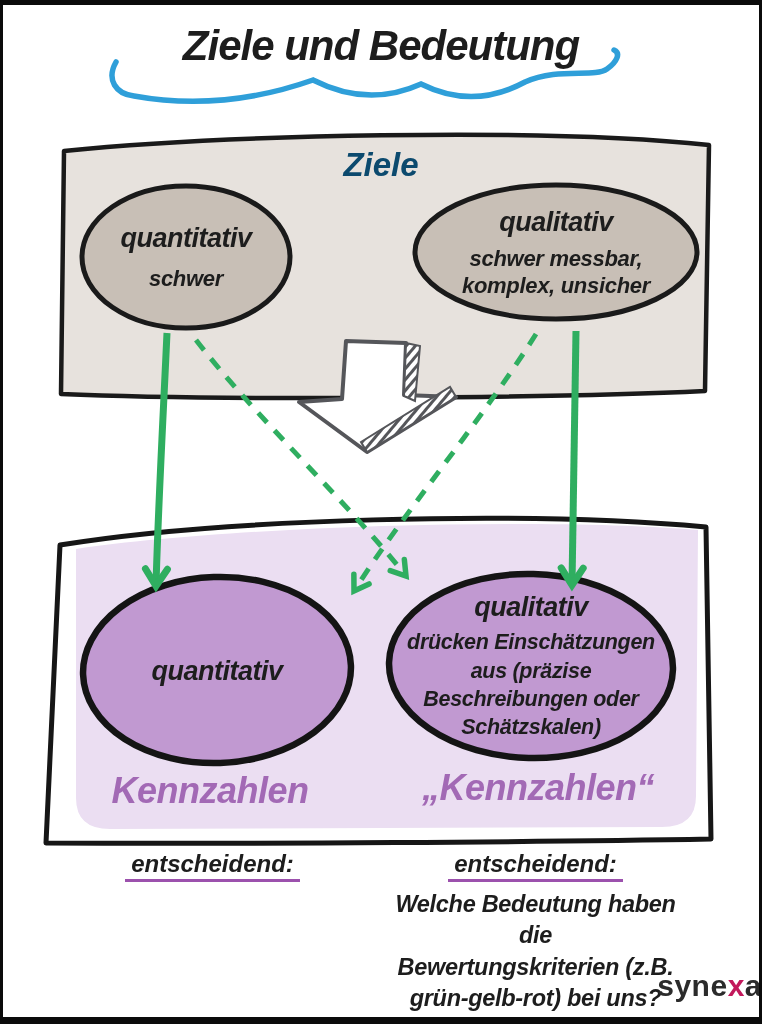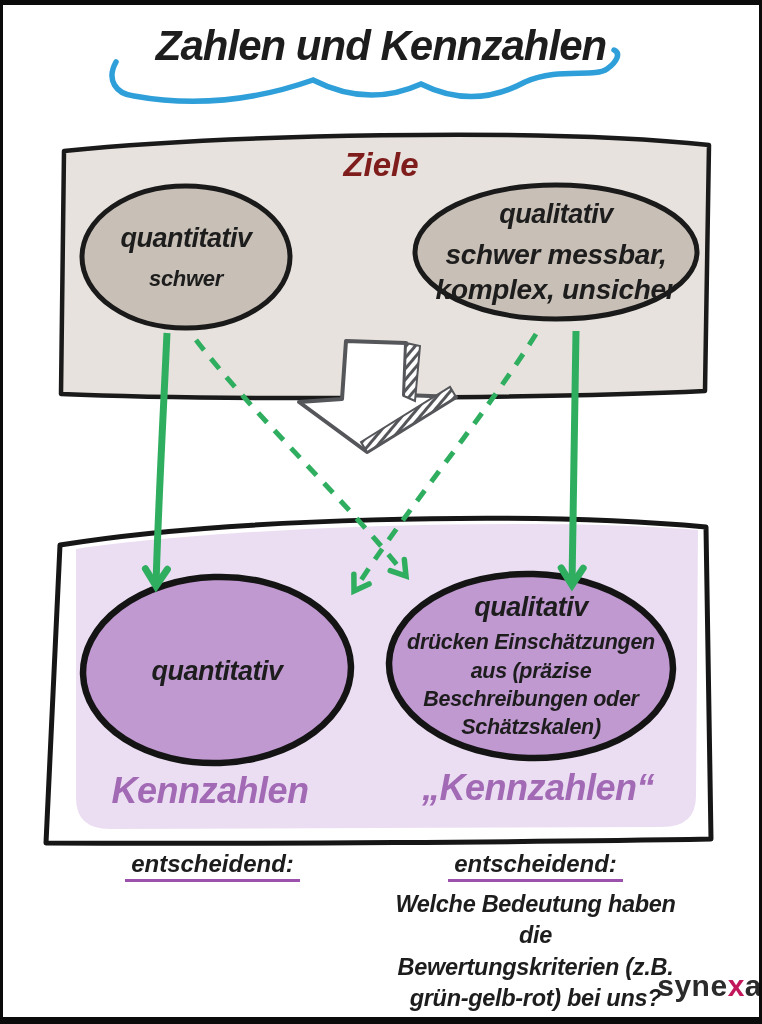--- a/index.html
+++ b/index.html
@@ -10,28 +10,28 @@
   .frame {
     position:absolute; inset:0; border:solid #0b0b0b; border-width:5px 3px 7px 3px;
     pointer-events:none; z-index:60;
   }
   .svg-layer { position:absolute; left:0; top:0; z-index:1; }
   .txt { position:absolute; z-index:10; text-align:center; }
   .hand { font-style:italic; font-weight:bold; color:#1d1d1d; }
   .page-title {
     left:0; right:0; top:22px; font-size:42px; letter-spacing:-1px;
   }
-  .ziele-label { left:281px; top:146px; width:200px; font-size:33px; color:#7f1d1d; }
+  .ziele-label { left:281px; top:146px; width:200px; font-size:33px; color:#0c4a6e; }
   .node { display:flex; flex-direction:column; justify-content:center; align-items:center; }
   .node .heading { font-size:27px; letter-spacing:-0.5px; }
   .node .body { white-space:pre-line; letter-spacing:-0.3px; }
   .te-left  { left:84px;  top:192px; width:204px; height:130px; row-gap:12px; }
   .te-left .body  { font-size:22px; }
   .te-right { left:417px; top:190px; width:278px; height:126px; row-gap:7px; }
-  .te-right .body { font-size:28px; line-height:1.25; }
+  .te-right .body { font-size:22px; line-height:1.25; }
   .be-left  { left:85px;  top:584px; width:264px; height:174px; row-gap:8px; }
   .be-left .body  { font-size:23px; line-height:1.3; }
   .be-right { left:391px; top:578px; width:280px; height:178px; row-gap:5px; }
   .be-right .body { font-size:21.5px; line-height:1.32; }
   .kz-label { font-size:36px; color:#a269b5; letter-spacing:-0.5px; }
   .kz-left  { left:70px;  top:770px; width:280px; }
   .kz-right { left:398px; top:767px; width:280px; }
   .note { z-index:10; }
   .note-left  { left:60px;  top:846px; width:305px; }
   .note-right { left:378px; top:846px; width:315px; }
@@ -80,21 +80,21 @@
       <polygon points="406,343 420,346 415,401 404,396" fill="url(#hatch)" stroke="#55565a" stroke-width="2"></polygon>
       <polygon points="456,397 367,452 361,442 450,387" fill="url(#hatch)" stroke="#55565a" stroke-width="2"></polygon>
     </g>
 
     <path d="M 167 333 C 163 420 158 510 156 586" fill="none" stroke="#2fae60" stroke-width="7" marker-end="url(#gh-big)"></path>
     <path d="M 576 331 C 575 420 573 505 572 585" fill="none" stroke="#2fae60" stroke-width="7" marker-end="url(#gh-big)"></path>
     <path d="M 196 340 C 258 420 344 498 406 576" fill="none" stroke="#2fae60" stroke-width="5" stroke-dasharray="13 11" marker-end="url(#gh-small)"></path>
     <path d="M 536 334 C 482 420 402 515 354 591" fill="none" stroke="#2fae60" stroke-width="5" stroke-dasharray="13 11" marker-end="url(#gh-small)"></path>
   </svg>
 
-  <div class="txt hand page-title">Zahlen und Kennzahlen</div>
+  <div class="txt hand page-title">Ziele und Bedeutung</div>
 
   <div class="txt hand ziele-label">Ziele</div>
 
   <div class="txt node te-left">
     <div class="hand heading">quantitativ</div>
     <div class="hand body">schwer</div>
   </div>
 
   <div class="txt node te-right">
     <div class="hand heading">qualitativ</div>

